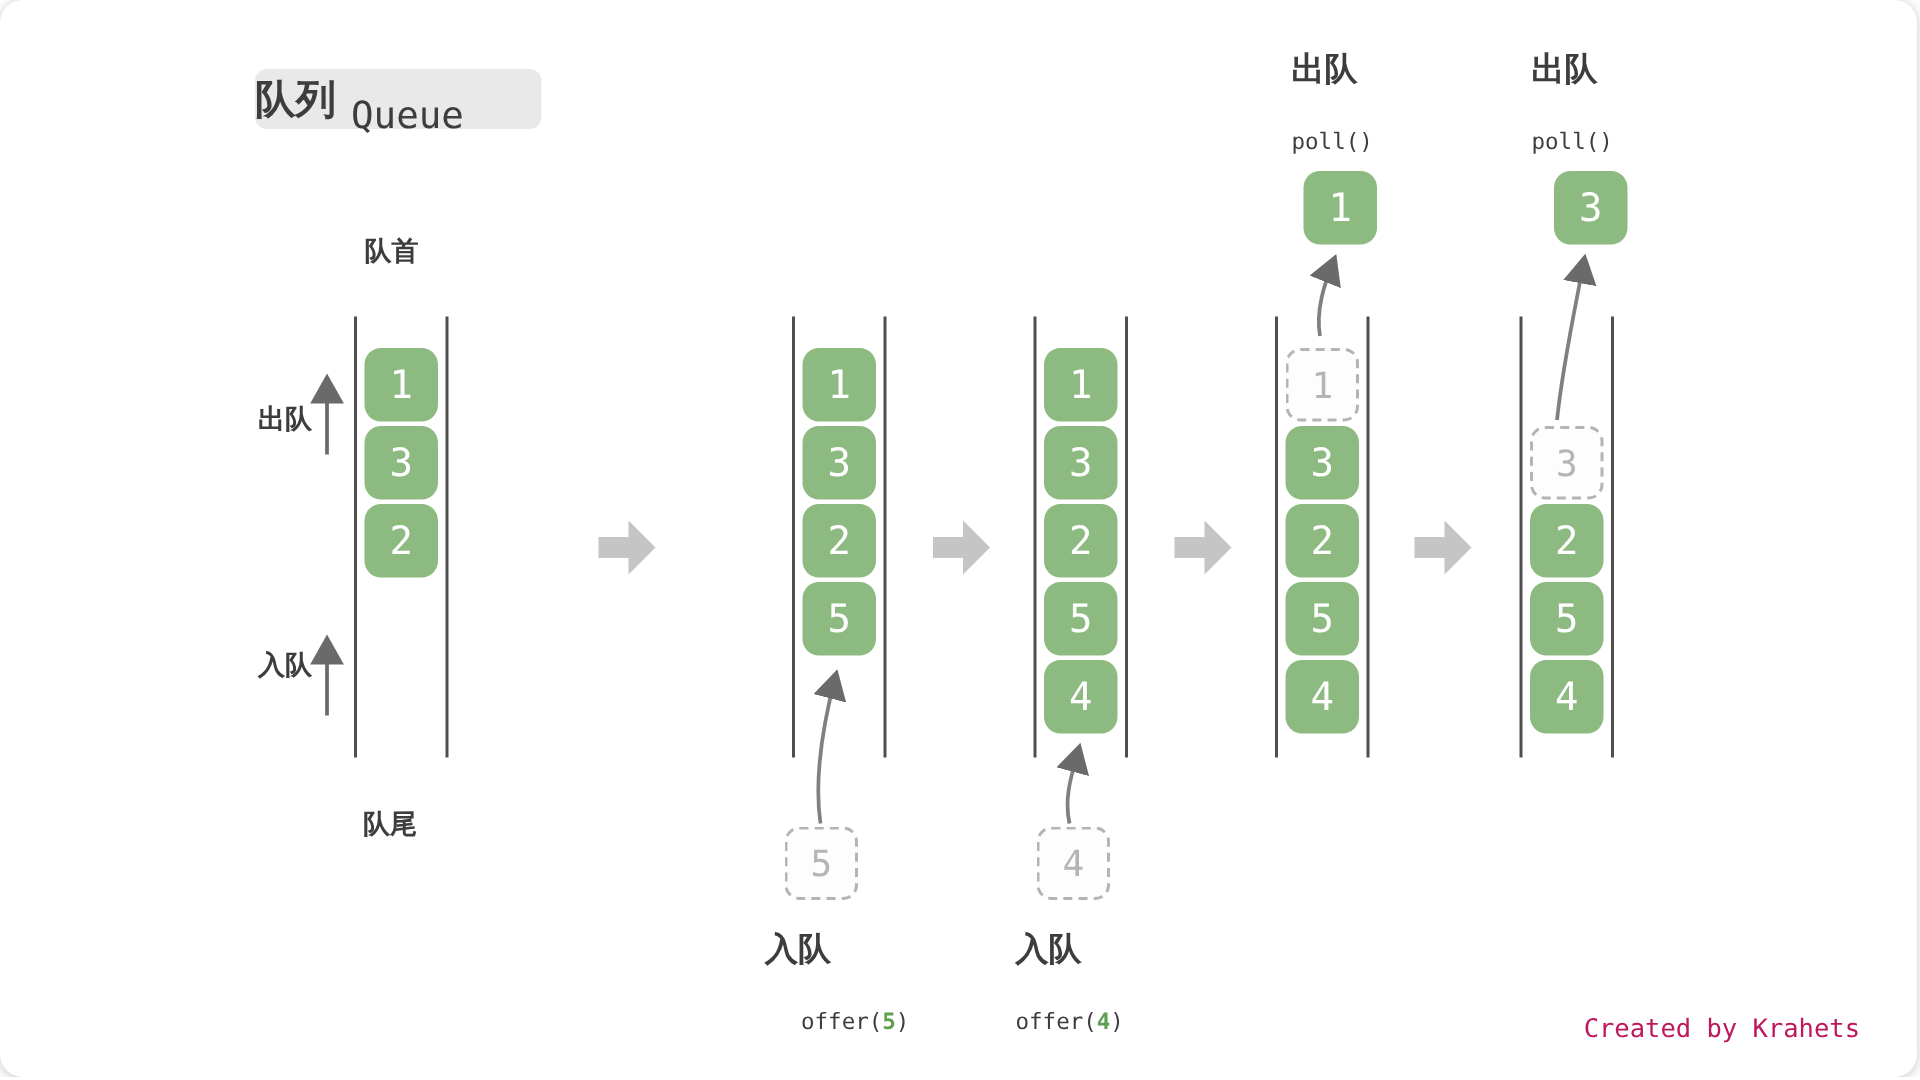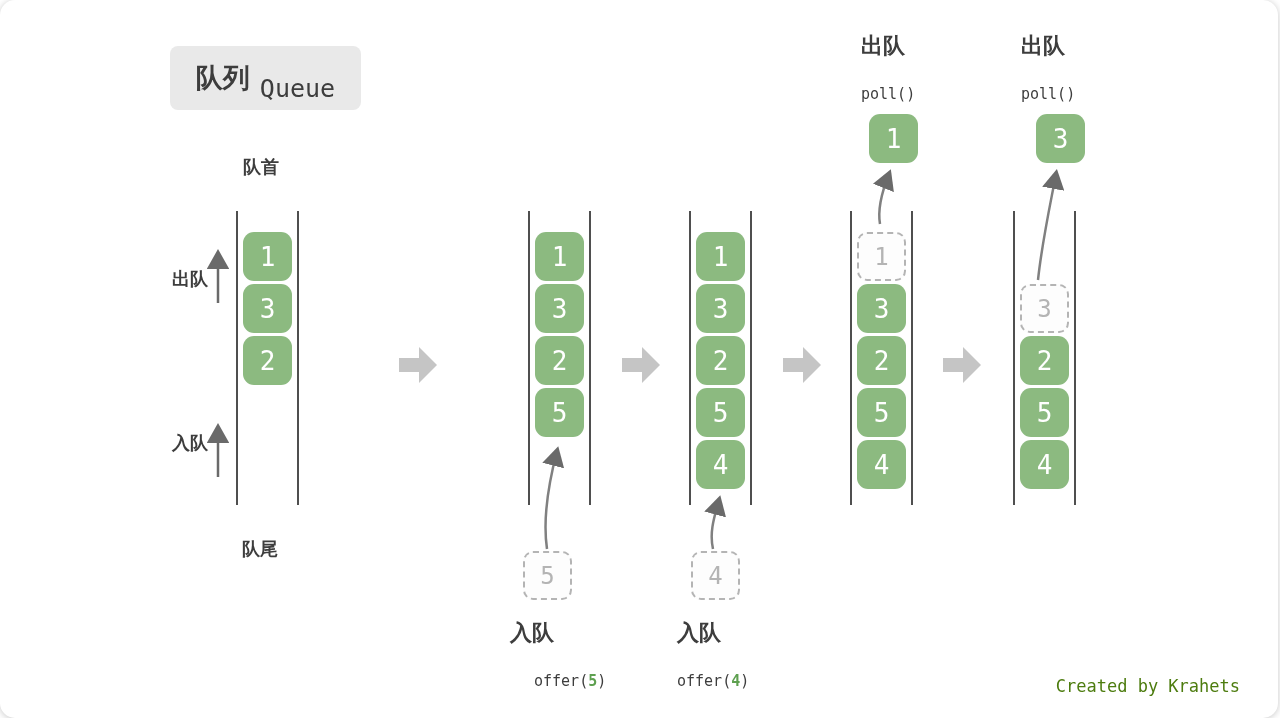--- a/index.html
+++ b/index.html
@@ -7,22 +7,22 @@
     position:relative;width:1278px;height:718px;background:#ffffff;
     border-radius:15px;box-shadow:0 1px 7px rgba(0,0,0,.22);
     overflow:hidden;font-family:"Liberation Sans",sans-serif;
   }
   .cjk{font-family:"Liberation Sans",sans-serif;font-weight:bold;color:#3d3d3d;}
   .mono{font-family:"DejaVu Sans Mono",monospace;color:#3d3d3d;margin-top:20px;}
   .abs{position:absolute;}
 
   
   .badge{
-    left:170px;top:46px;width:191px;height:64px;background:#e9e9e9;border-radius:8px;
-    display:flex;align-items:center;justify-content:center;gap:10px;
+    left:170px;top:46px;width:191px;height:40px;background:#e9e9e9;border-radius:8px;
+    display:flex;align-items:center;gap:10px;
   }
   .badge .zh{font-size:27px;}
   .badge .en{font-size:25px;font-weight:normal;}
 
   
   .side-label{font-size:18px;}
   .op-label-zh{font-size:22px;}
   .op-code{font-size:15px;letter-spacing:0px;}
   .op-code .arg{color:#5ea050;font-weight:bold;}
 
@@ -37,21 +37,21 @@
   }
   .ghost{
     position:absolute;width:45px;height:45px;border-radius:10px;background:#fdfdfd;
     border:2px dashed #b4b4b4;color:#b4b4b4;
     font-family:"DejaVu Sans Mono",monospace;font-size:24px;
     display:flex;align-items:center;justify-content:center;
   }
 
   .watermark{
     right:38px;bottom:22px;font-family:"DejaVu Sans Mono",monospace;
-    font-size:17px;color:#4d7c0f;
+    font-size:17px;color:#be185d;
   }
   svg.overlay{position:absolute;left:0;top:0;pointer-events:none;}
 </style>
 </head>
 <body>
 
 <div class="canvas">
 
   <div class="abs badge">
     <span class="cjk zh">队列</span>

